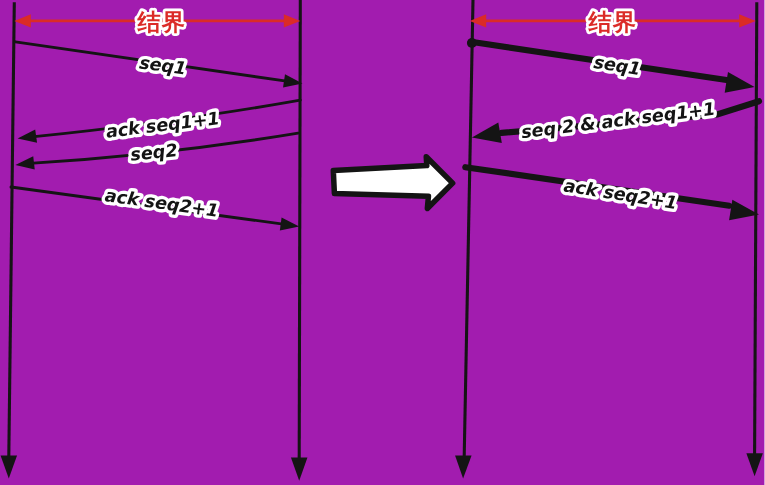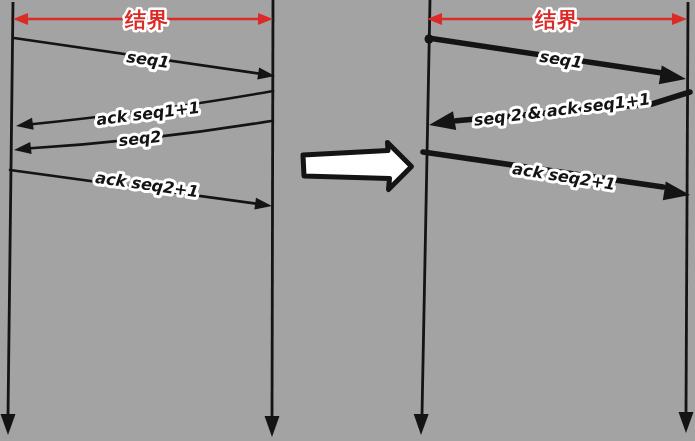--- a/index.html
+++ b/index.html
@@ -1,16 +1,16 @@
 <!DOCTYPE html>
 <html><head>
 <meta charset="utf-8">
 <style>
   html,body{margin:0;padding:0;background:#ffffff;}
-  .canvas{position:relative;width:695px;height:441px;background:#a3a3a3;overflow:hidden;}
+  .canvas{position:relative;width:695px;height:441px;background:#a21caf;overflow:hidden;}
   svg{display:block;}
   .life{stroke:#141414;fill:none;stroke-width:2.8;}
   .thin{stroke:#141414;fill:none;stroke-width:2.6;stroke-linecap:round;}
   .thick{stroke:#141414;fill:none;stroke-width:5.6;stroke-linecap:round;}
   .head{fill:#141414;stroke:none;}
   .dot{fill:#141414;stroke:none;}
   .red-line{stroke:#db2b27;stroke-width:2.6;fill:none;}
   .red-head{fill:#db2b27;stroke:none;}
   .msg-label{font-family:"DejaVu Sans",sans-serif;font-style:italic;font-weight:600;
     font-size:16px;fill:#141414;text-anchor:middle;

